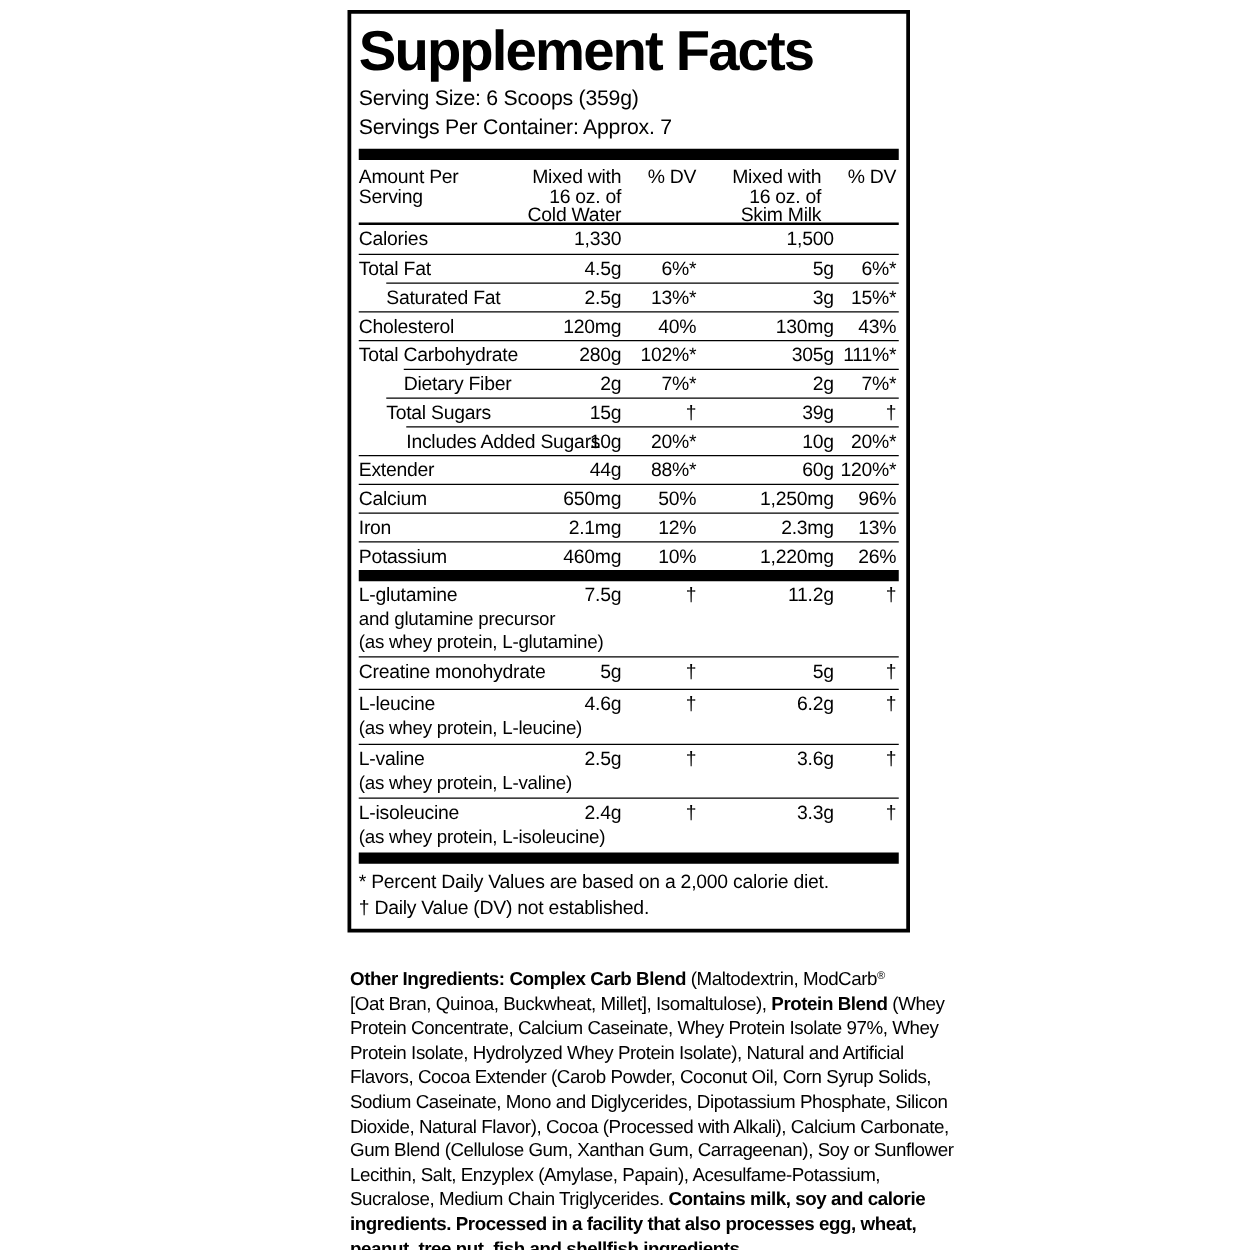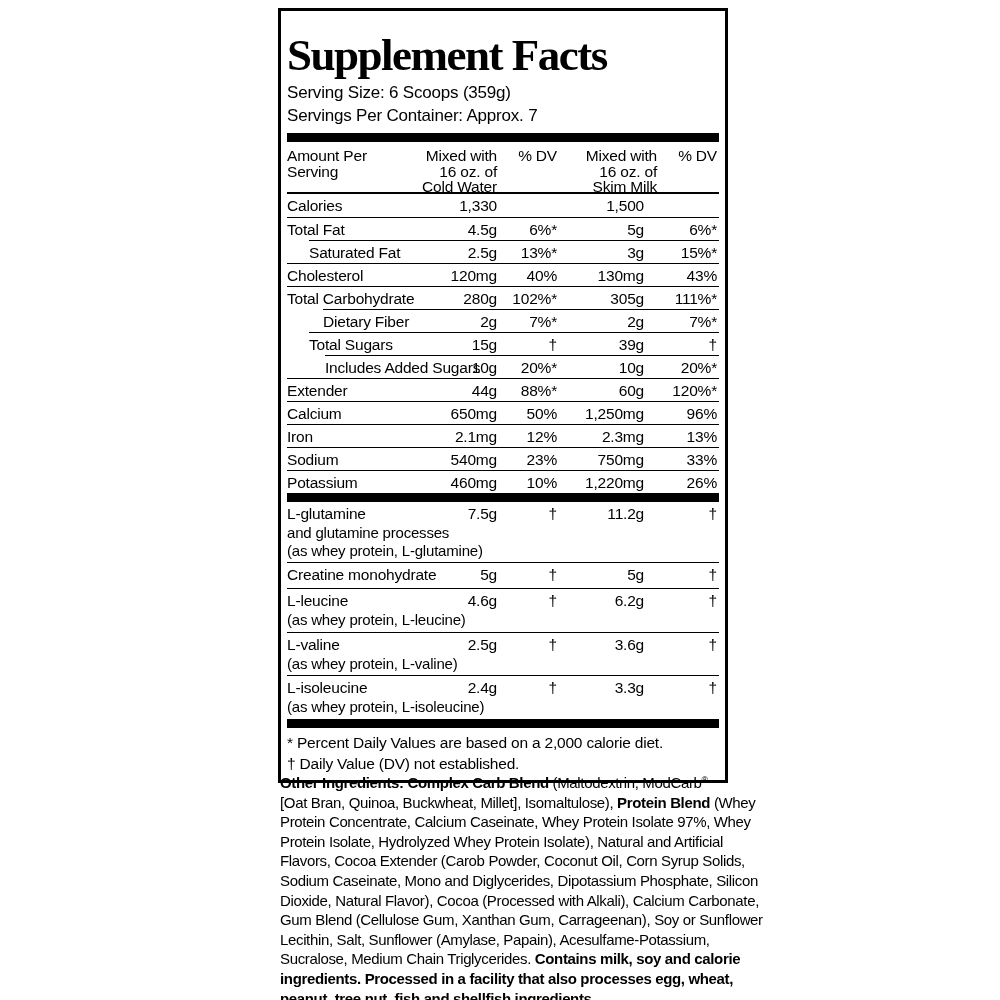--- a/index.html
+++ b/index.html
@@ -5,21 +5,21 @@
   * { margin:0; padding:0; box-sizing:border-box; }
   html,body { width:1000px; height:1000px; background:#ffffff; overflow:hidden;
               font-family:"Liberation Sans", sans-serif; color:#000; }
 
   .panel {
     position:absolute; left:278px; top:8px; width:450px;
     border:3px solid #000; background:#fff; padding:0 6px 2px 6px;
   }
   .title {
     font-size:45px; font-weight:bold; letter-spacing:-1.5px;
-    line-height:52px; margin-top:18px; white-space:nowrap;font-family:Liberation Serif, serif;
+    line-height:52px; margin-top:4px; white-space:nowrap;
   }
   .serv { font-size:17px; line-height:23px; letter-spacing:-0.2px; }
   .bar  { height:9px; background:#000; }
   .bar1 { margin-top:6px; }
   .thead {
     position:relative; height:49px; margin-top:3px;
     border-bottom:2px solid #000; font-weight:normal; font-size:15.5px;
   }
   .thead .hcol { position:absolute; top:3px; line-height:15.5px;
                  white-space:pre-line; text-align:right; letter-spacing:-0.2px; }
@@ -30,21 +30,21 @@
   .hcol.dvm   { right:2px; }
 
   .nrow {
     position:relative; border-top:1.5px solid #000;
     font-size:15.5px; line-height:23px; height:23px;
     letter-spacing:-0.2px; white-space:nowrap;
   }
   .nrow.first { border-top:none; }
   .val { position:absolute; top:0; text-align:right; white-space:nowrap; }
   .val.a1 { right:222px; } .val.d1 { right:162px; }
-  .val.a2 { right:75px;text-align:center; }  .val.d2 { right:2px; }
+  .val.a2 { right:52px;text-align:center; }  .val.d2 { right:2px; }
 
   .arow {
     position:relative; border-top:1.5px solid #000;
     font-size:15.5px; letter-spacing:-0.2px; padding:1px 0 3px 0;
   }
   .arow.first { border-top:none; }
   .arow .main { line-height:21px; white-space:nowrap; }
   .arow .sub  { line-height:17.5px; font-size:15px; white-space:nowrap; }
   .arow .val  { top:1px; line-height:21px; }
 
@@ -85,28 +85,27 @@
       <div class="nrow" style="margin-left: 0px;"><span>Total Fat</span><span class="val a1">4.5g</span><span class="val d1">6%*</span><span class="val a2">5g</span><span class="val d2">6%*</span></div>
       <div class="nrow" style="margin-left: 22px;"><span>Saturated Fat</span><span class="val a1">2.5g</span><span class="val d1">13%*</span><span class="val a2">3g</span><span class="val d2">15%*</span></div>
       <div class="nrow" style="margin-left: 0px;"><span>Cholesterol</span><span class="val a1">120mg</span><span class="val d1">40%</span><span class="val a2">130mg</span><span class="val d2">43%</span></div>
       <div class="nrow" style="margin-left: 0px;"><span>Total Carbohydrate</span><span class="val a1">280g</span><span class="val d1">102%*</span><span class="val a2">305g</span><span class="val d2">111%*</span></div>
       <div class="nrow" style="margin-left: 36px;"><span>Dietary Fiber</span><span class="val a1">2g</span><span class="val d1">7%*</span><span class="val a2">2g</span><span class="val d2">7%*</span></div>
       <div class="nrow" style="margin-left: 22px;"><span>Total Sugars</span><span class="val a1">15g</span><span class="val d1">†</span><span class="val a2">39g</span><span class="val d2">†</span></div>
       <div class="nrow" style="margin-left: 38px;"><span>Includes Added Sugars</span><span class="val a1">10g</span><span class="val d1">20%*</span><span class="val a2">10g</span><span class="val d2">20%*</span></div>
       <div class="nrow" style="margin-left: 0px;"><span>Extender</span><span class="val a1">44g</span><span class="val d1">88%*</span><span class="val a2">60g</span><span class="val d2">120%*</span></div>
       <div class="nrow" style="margin-left: 0px;"><span>Calcium</span><span class="val a1">650mg</span><span class="val d1">50%</span><span class="val a2">1,250mg</span><span class="val d2">96%</span></div>
       <div class="nrow" style="margin-left: 0px;"><span>Iron</span><span class="val a1">2.1mg</span><span class="val d1">12%</span><span class="val a2">2.3mg</span><span class="val d2">13%</span></div>
-      <div class="nrow" style="margin-left: 0px;"><span>Sodium</span><span class="val a1">540mg</span><span class="val d1">23%</span><span class="val a2">750mg</span><span class="val d2">33%</span></div>
       <div class="nrow" style="margin-left: 0px;"><span>Potassium</span><span class="val a1">460mg</span><span class="val d1">10%</span><span class="val a2">1,220mg</span><span class="val d2">26%</span></div>
     </div>
   <div class="bar"></div>
   <div>
       <div class="arow first">
         <div class="main">L-glutamine</div>
-        <div class="sub">and glutamine processes</div>
+        <div class="sub">and glutamine precursor</div>
         <div class="sub">(as whey protein, L-glutamine)</div>
         <span class="val a1">7.5g</span>
         <span class="val d1">†</span>
         <span class="val a2">11.2g</span>
         <span class="val d2">†</span>
       </div>
       <div class="arow">
         <div class="main">Creatine monohydrate</div>
         <span class="val a1">5g</span>
         <span class="val d1">†</span>
@@ -148,17 +147,17 @@
 
 <div class="ingredients">
     <div class="ing-line"><b>Other Ingredients: Complex Carb Blend</b><span> (Maltodextrin, ModCarb</span><span class="sup">®</span></div>
     <div class="ing-line"><span>[Oat Bran, Quinoa, Buckwheat, Millet], Isomaltulose), </span><b>Protein Blend</b><span> (Whey</span></div>
     <div class="ing-line"><span>Protein Concentrate, Calcium Caseinate, Whey Protein Isolate 97%, Whey</span></div>
     <div class="ing-line"><span>Protein Isolate, Hydrolyzed Whey Protein Isolate), Natural and Artificial</span></div>
     <div class="ing-line"><span>Flavors, Cocoa Extender (Carob Powder, Coconut Oil, Corn Syrup Solids,</span></div>
     <div class="ing-line"><span>Sodium Caseinate, Mono and Diglycerides, Dipotassium Phosphate, Silicon</span></div>
     <div class="ing-line"><span>Dioxide, Natural Flavor), Cocoa (Processed with Alkali), Calcium Carbonate,</span></div>
     <div class="ing-line"><span>Gum Blend (Cellulose Gum, Xanthan Gum, Carrageenan), Soy or Sunflower</span></div>
-    <div class="ing-line"><span>Lecithin, Salt, Sunflower (Amylase, Papain), Acesulfame-Potassium,</span></div>
+    <div class="ing-line"><span>Lecithin, Salt, Enzyplex (Amylase, Papain), Acesulfame-Potassium,</span></div>
     <div class="ing-line"><span>Sucralose, Medium Chain Triglycerides. </span><b>Contains milk, soy and calorie</b></div>
     <div class="ing-line"><b>ingredients. Processed in a facility that also processes egg, wheat,</b></div>
     <div class="ing-line"><b>peanut, tree nut, fish and shellfish ingredients.</b></div>
   </div>
 
 </body></html>

